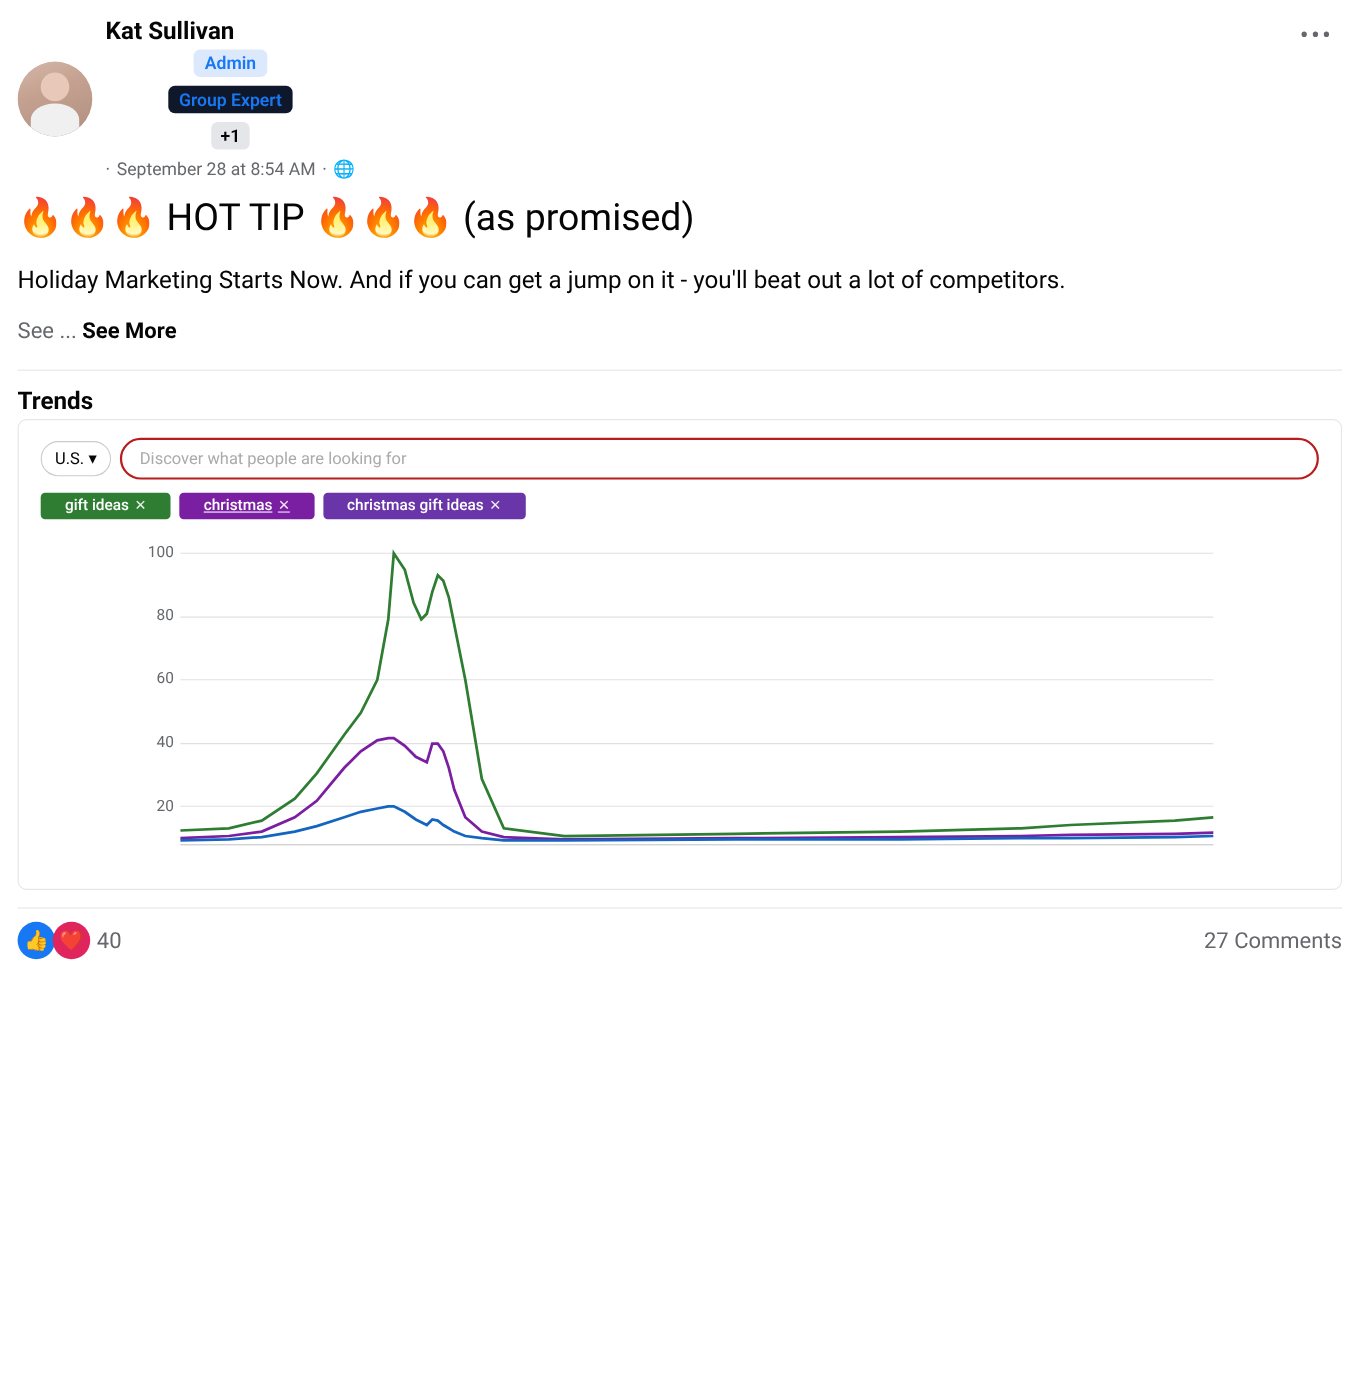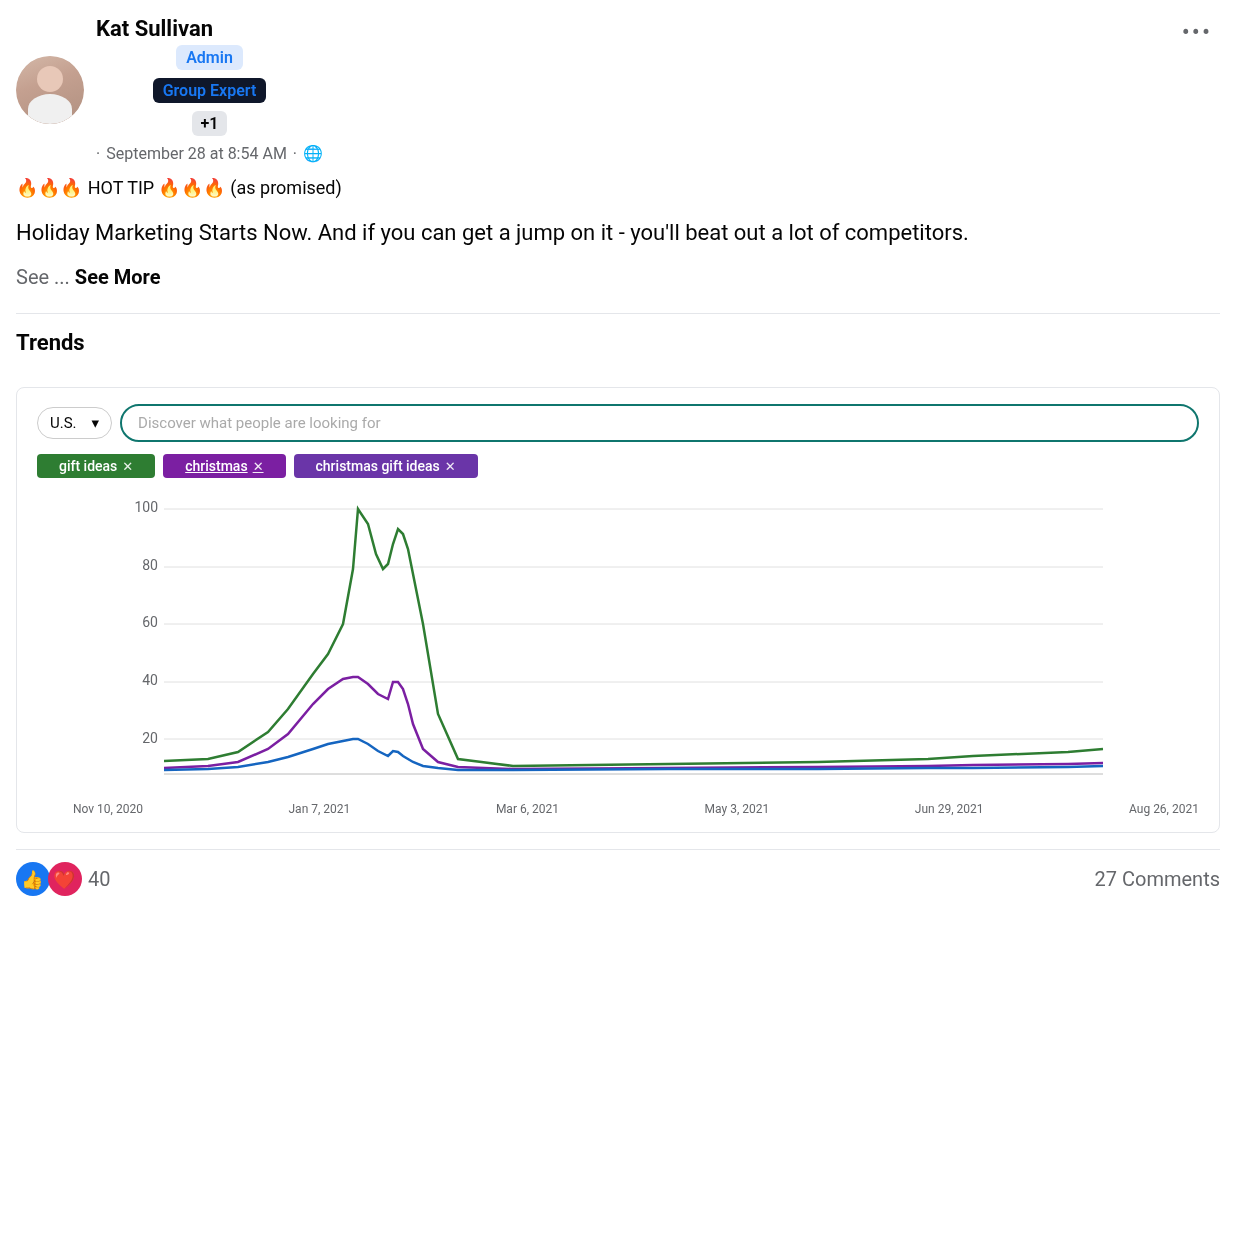--- a/index.html
+++ b/index.html
@@ -123,21 +123,21 @@
       font-size: 24px;
       cursor: pointer;
       padding: 4px 8px;
       letter-spacing: 2px;
       line-height: 1;
     }
     .post-body {
       padding: 0 0 12px 0;
     }
     .hot-tip-line {
-      font-size: 18px;
+      font-size: 34px;
       margin-bottom: 16px;
       line-height: 1.4;
     }
     .post-text {
       font-size: 22px;
       line-height: 1.5;
       color: #050505;
       margin-bottom: 16px;
     }
     .see-more {
@@ -154,21 +154,21 @@
       height: 1px;
       background: #e4e6ea;
       margin: 0 0 16px 0;
     }
     .trends-section {
       margin-bottom: 0;
     }
     .trends-title {
       font-size: 22px;
       font-weight: 700;
-      margin-bottom: 32px;
+      margin-bottom: 3px;
     }
     .trends-chart-box {
       border: 1px solid #e4e6ea;
       border-radius: 8px;
       padding: 16px 20px;
       background: #fff;
       margin-bottom: 16px;
     }
     .trends-search-row {
       display: flex;
@@ -177,27 +177,27 @@
       margin-bottom: 12px;
     }
     .country-select {
       border: 1px solid #ccc;
       border-radius: 20px;
       padding: 6px 12px;
       font-size: 15px;
       background: #fff;
       display: flex;
       align-items: center;
-      gap: 15px;
+      gap: 4px;
       white-space: nowrap;
       cursor: pointer;
     }
     .search-input-box {
       flex: 1;
-      border: 2px solid #0f766e;
+      border: 2px solid #b91c1c;
       border-radius: 20px;
       padding: 8px 16px;
       font-size: 15px;
       color: #aaa;
     }
     .tags-row {
       display: flex;
       gap: 8px;
       margin-bottom: 16px;
       flex-wrap: wrap;
@@ -459,28 +459,20 @@
               540,275
               690,275
               800,274
               845,274
               940,273
               975,272
             "></polyline>
         </svg>
       </div>
 
-      <div class="chart-x-labels">
-        <span>Nov 10, 2020</span>
-        <span>Jan 7, 2021</span>
-        <span>Mar 6, 2021</span>
-        <span>May 3, 2021</span>
-        <span>Jun 29, 2021</span>
-        <span>Aug 26, 2021</span>
-      </div>
     </div>
   </div>
 
   <div class="footer-bar">
     <div class="reactions-row">
       <div class="reaction-icon" style="background:#1877f2;">
         <span style="font-size:18px;">👍</span>
       </div>
       <div class="reaction-icon" style="background:#e0245e; margin-left:-8px;">
         <span style="font-size:18px;">❤️</span>

